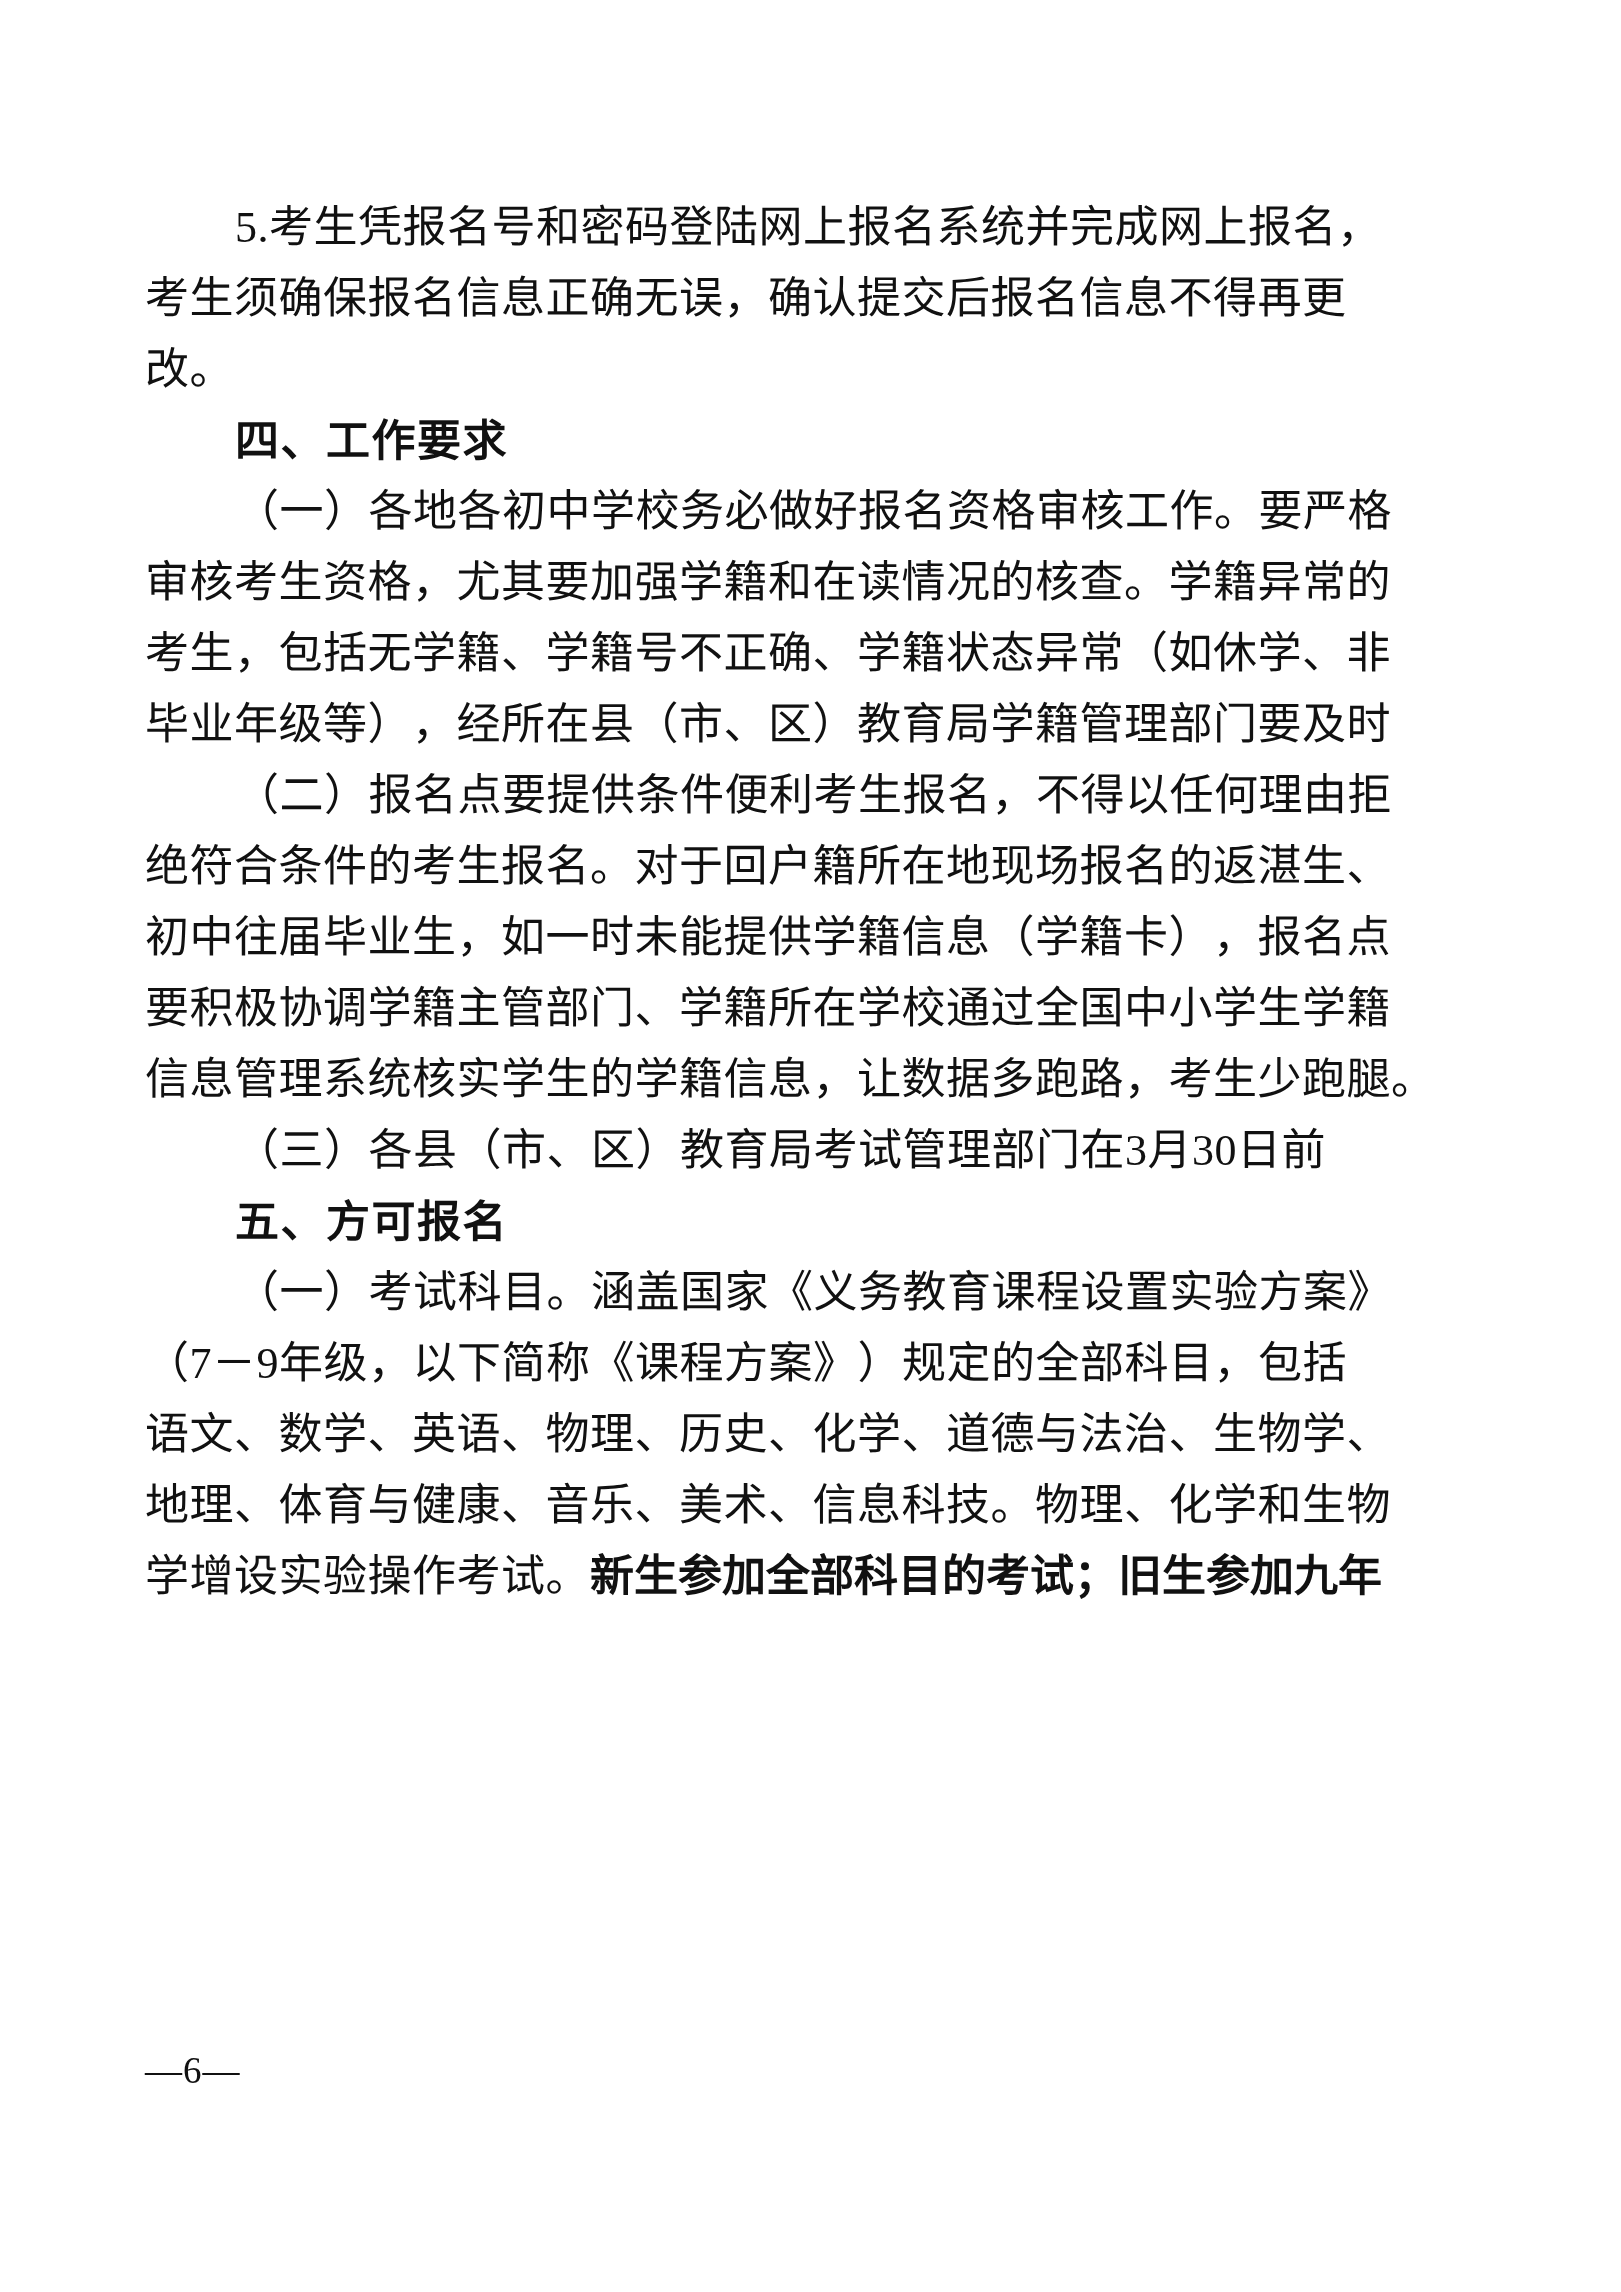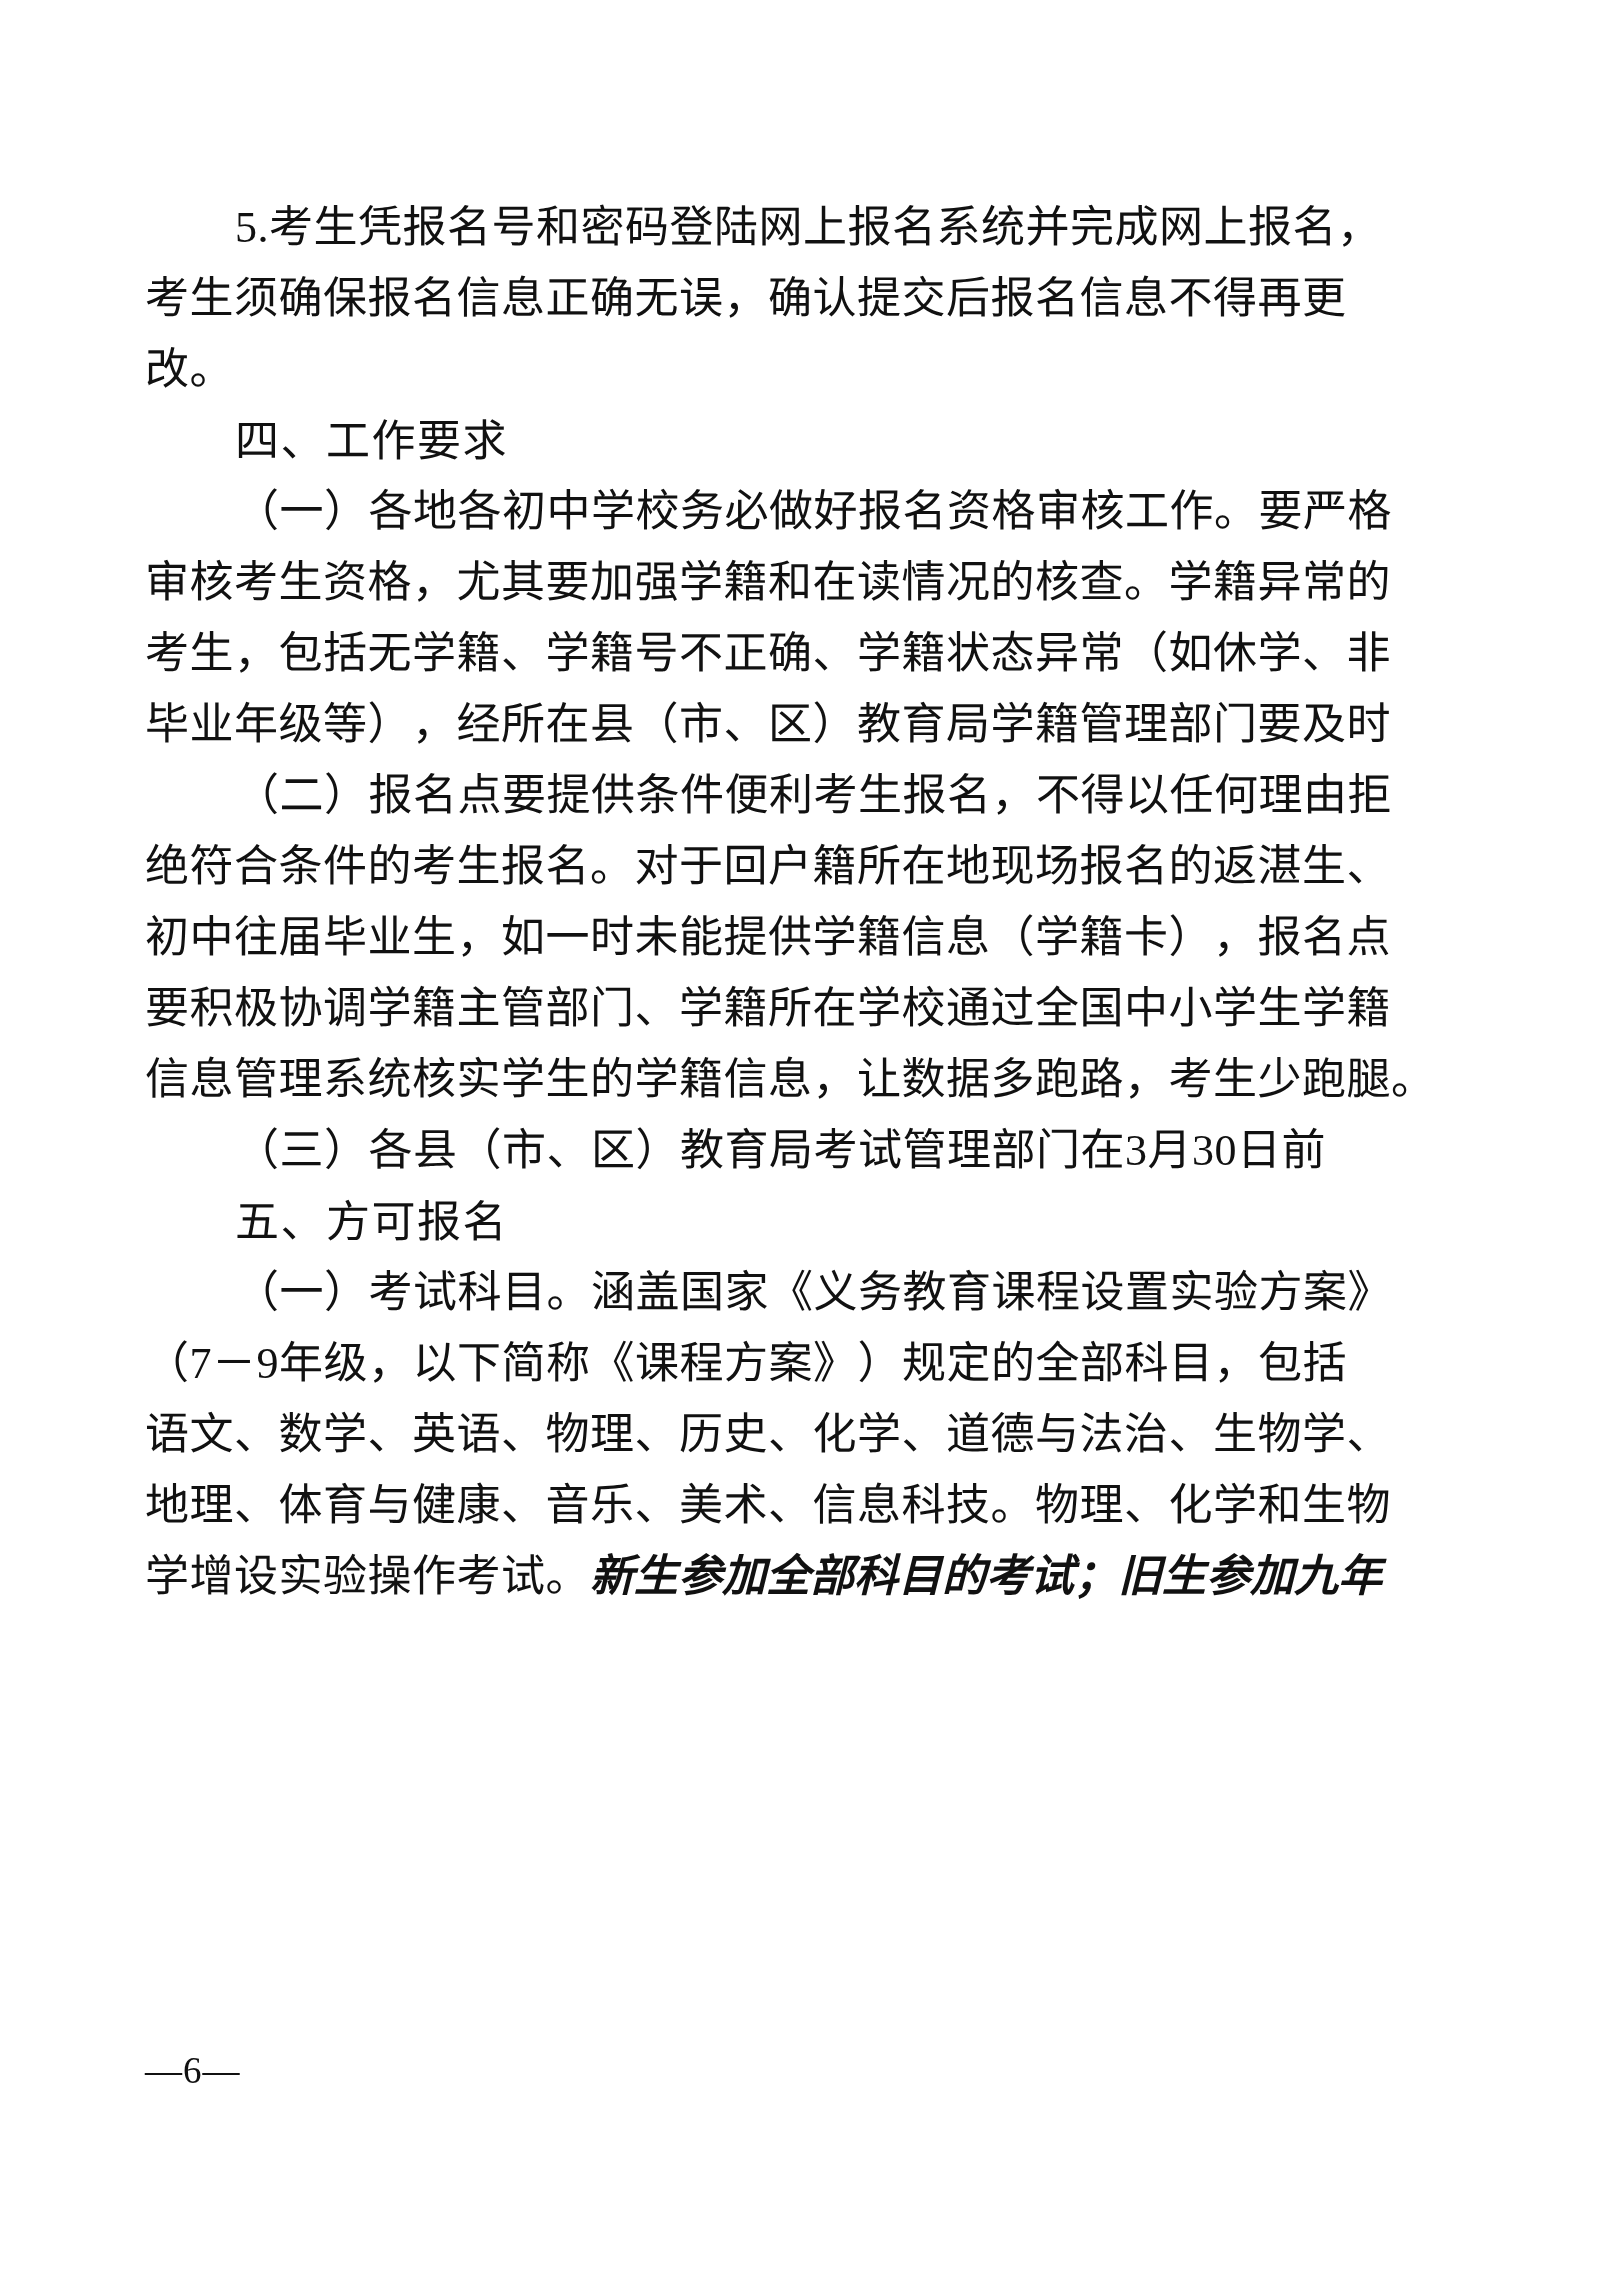--- a/index.html
+++ b/index.html
@@ -42,29 +42,28 @@
     display: flex;
     justify-content: space-between;
   }
   .line.justify > span {
     display: inline-block;
   }
   .line.indent {
     padding-left: 90px;
   }
   .line.heading {
-    font-weight: 400;
+    font-weight: 700;
     letter-spacing: 1.5px;
     padding-left: 90px;
     font-family: "Liberation Sans", "DejaVu Sans", sans-serif;
   }
   .line .bold-run {
     font-weight: 700;
     letter-spacing: 0px;
-    font-style: italic;
   }
   .page-number {
     position: absolute;
     left: 145px;
     top: 2049px;
     font-size: 37px;
     letter-spacing: 1px;
     font-family: "Liberation Serif", "DejaVu Serif", serif;
     color: #111111;
   }

